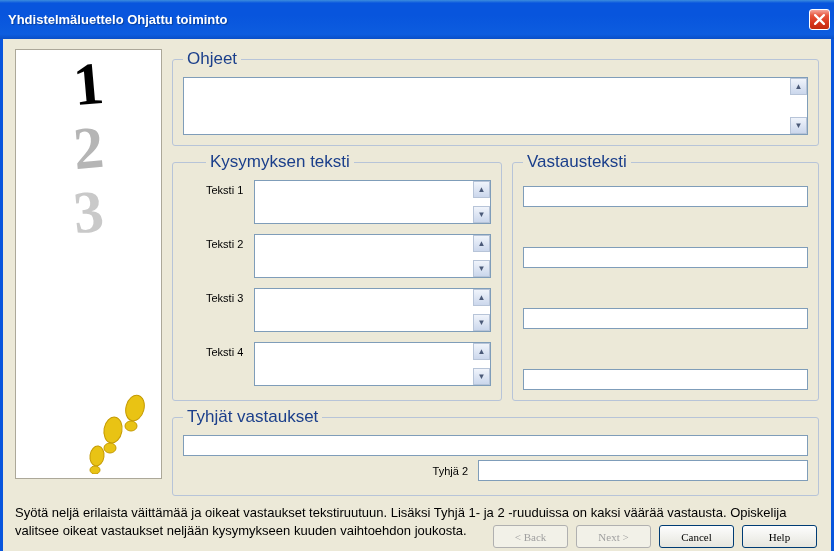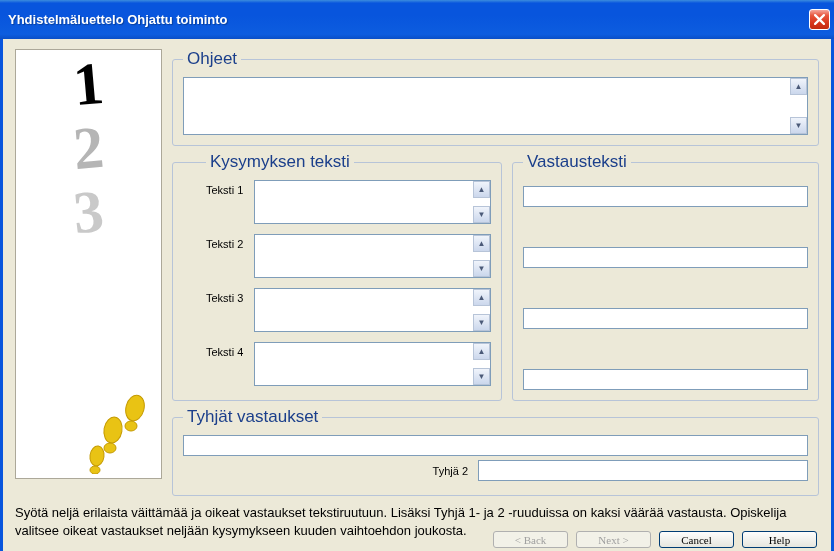--- a/index.html
+++ b/index.html
@@ -152,21 +152,21 @@
   }
   .button-row {
     position: absolute;
     bottom: 10px;
     right: 14px;
     display: flex;
     gap: 8px;
   }
   .btn {
     min-width: 75px;
-    height: 17px;
+    height: 23px;
     font-family: Tahoma;
     font-size: 11px;
     border: 1px solid #003c74;
     border-radius: 3px;
     background: linear-gradient(to bottom,#fdfdfd,#e6e6de);
     cursor: pointer;
     padding: 0 12px;
   }
   .btn:disabled {
     color: #a0a0a0;

